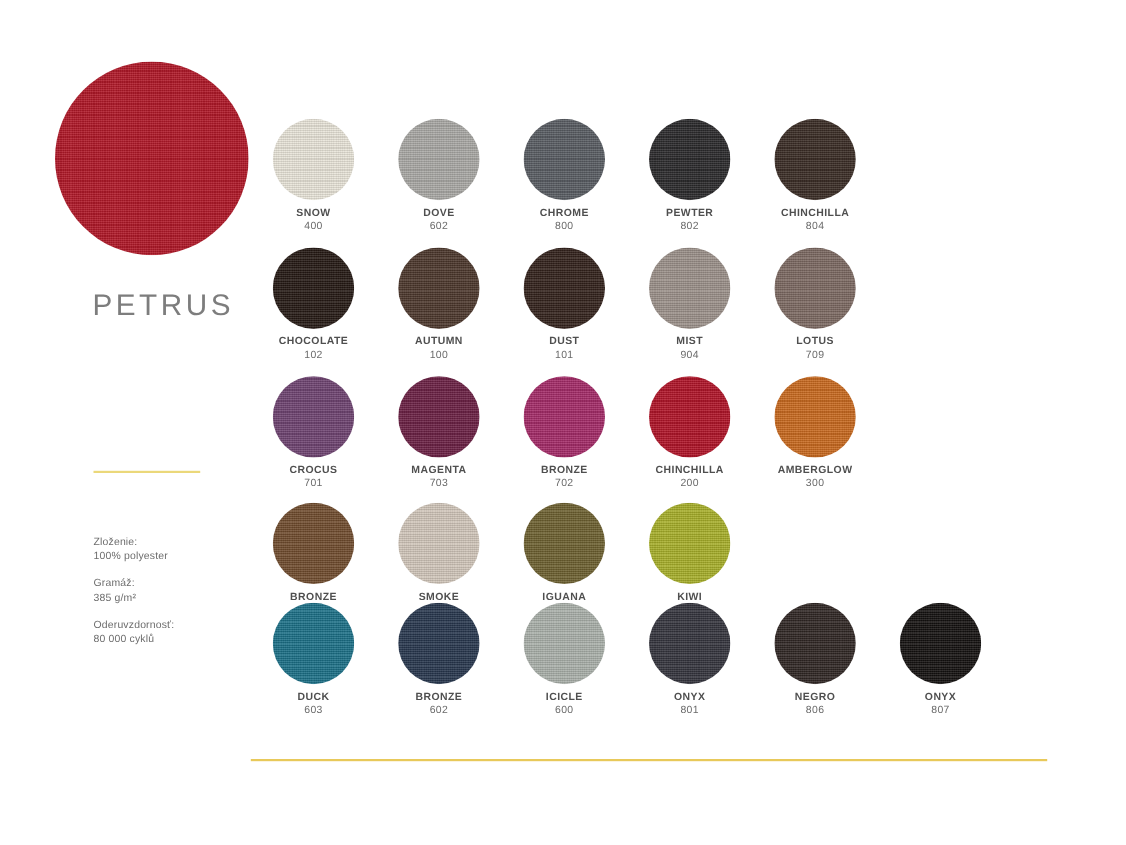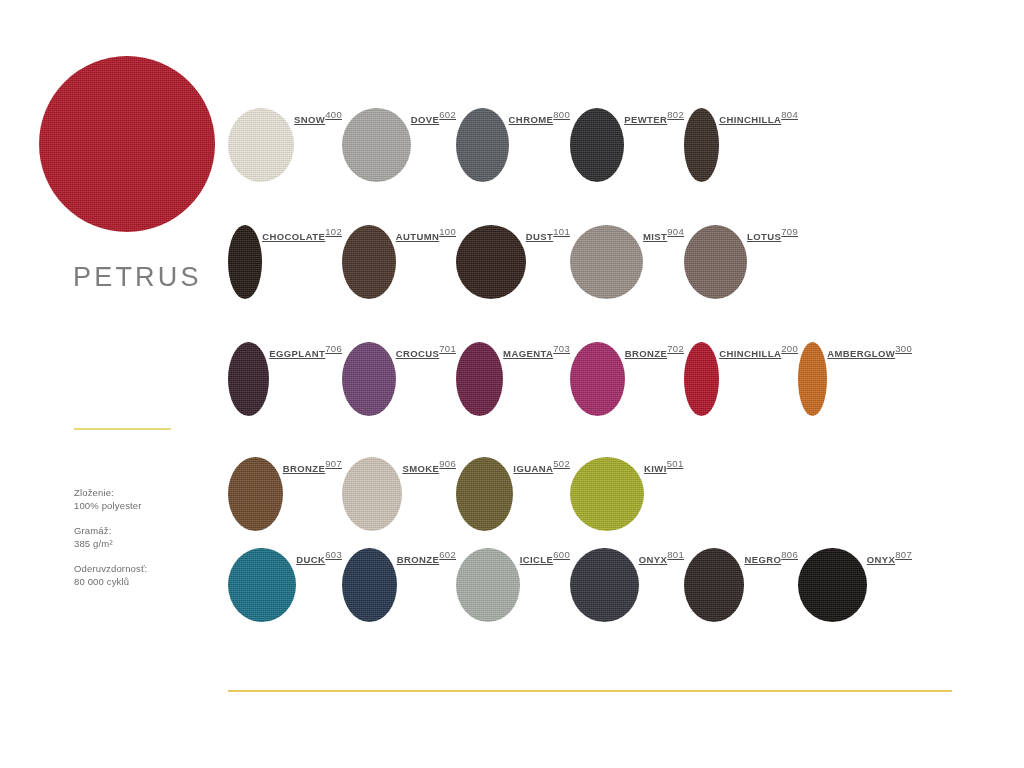--- a/index.html
+++ b/index.html
@@ -12,21 +12,21 @@
     height: 768px;
     overflow: hidden;
     font-family: "Liberation Sans", sans-serif;
     color: #4a4a4a;
     position: relative;
   }
 
   
   #left-column {
     position: absolute;
-    left: 7px;
+    left: 18px;
     top: 0;
     width: 240px;
     height: 768px;
   }
 
   #hero-swatch {
     position: absolute;
     left: 32px;
     top: 56px;
     width: 176px;
@@ -108,23 +108,22 @@
   #row-0 { top: 108px; }
   #row-1 { top: 225px; }
   #row-2 { top: 342px; }
   #row-3 { top: 457px; }
   #row-4 { top: 548px; }
 
   .swatch-cell {
     width: 114px;
     margin-right: 0px;
     display: flex;
-    flex-direction: row;
-    align-items: flex-start;
-    text-decoration: underline;
+    flex-direction: column;
+    align-items: center;
   }
 
   .swatch-dot {
     width: 74px;
     height: 74px;
     border-radius: 50%;
     background-image:
       repeating-linear-gradient(
         0deg,
         rgba(255,255,255,0.10) 0px,
@@ -246,25 +245,20 @@
         <div class="swatch-code">904</div>
       </div>
       <div class="swatch-cell">
         <div class="swatch-dot" style="background-color: rgb(122, 103, 96);"></div>
         <div class="swatch-name">LOTUS</div>
         <div class="swatch-code">709</div>
       </div>
     </div>
     <div class="swatch-row" id="row-2">
       <div class="swatch-cell">
-        <div class="swatch-dot" style="background-color: rgb(54, 32, 43);"></div>
-        <div class="swatch-name">EGGPLANT</div>
-        <div class="swatch-code">706</div>
-      </div>
-      <div class="swatch-cell">
         <div class="swatch-dot" style="background-color: rgb(110, 67, 112);"></div>
         <div class="swatch-name">CROCUS</div>
         <div class="swatch-code">701</div>
       </div>
       <div class="swatch-cell">
         <div class="swatch-dot" style="background-color: rgb(107, 32, 68);"></div>
         <div class="swatch-name">MAGENTA</div>
         <div class="swatch-code">703</div>
       </div>
       <div class="swatch-cell">

